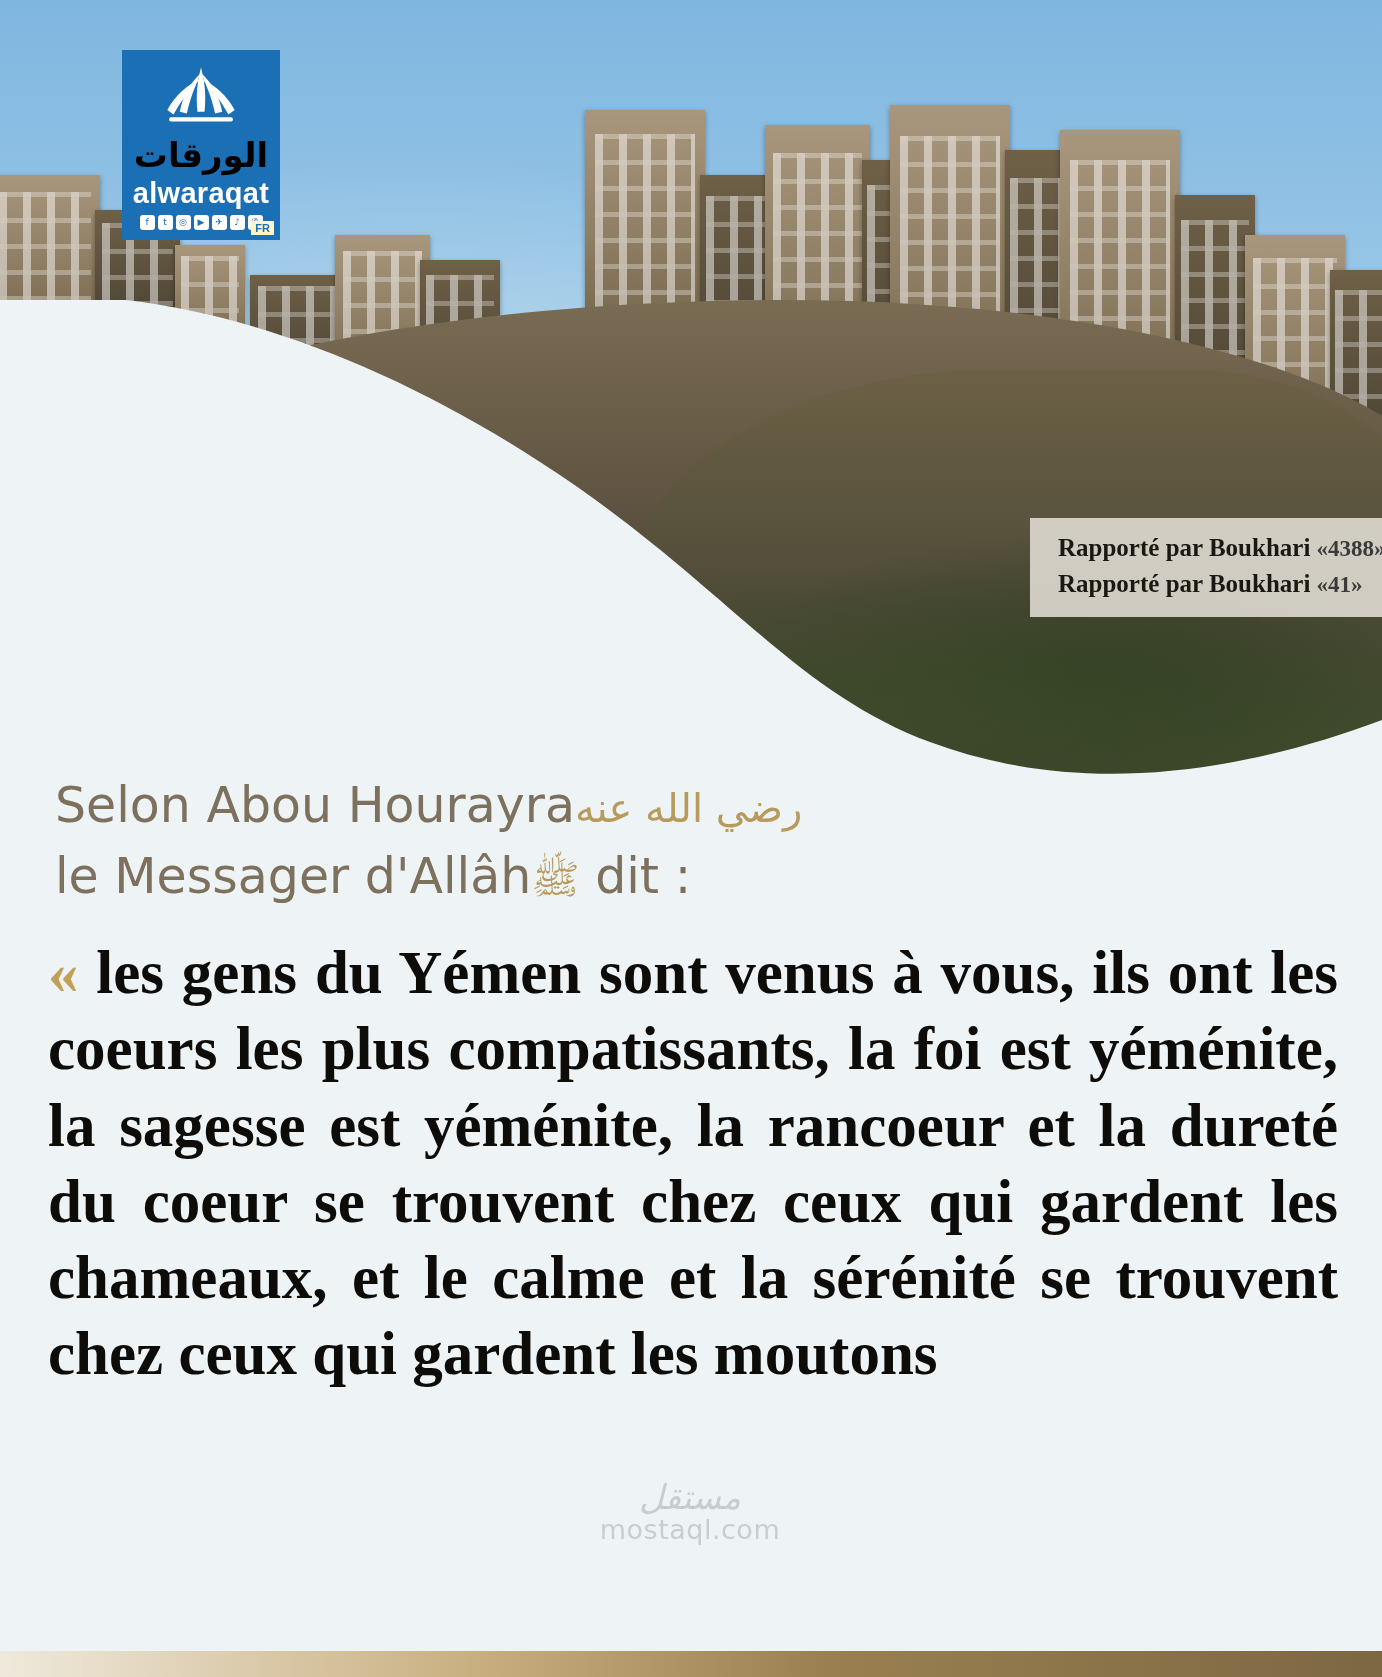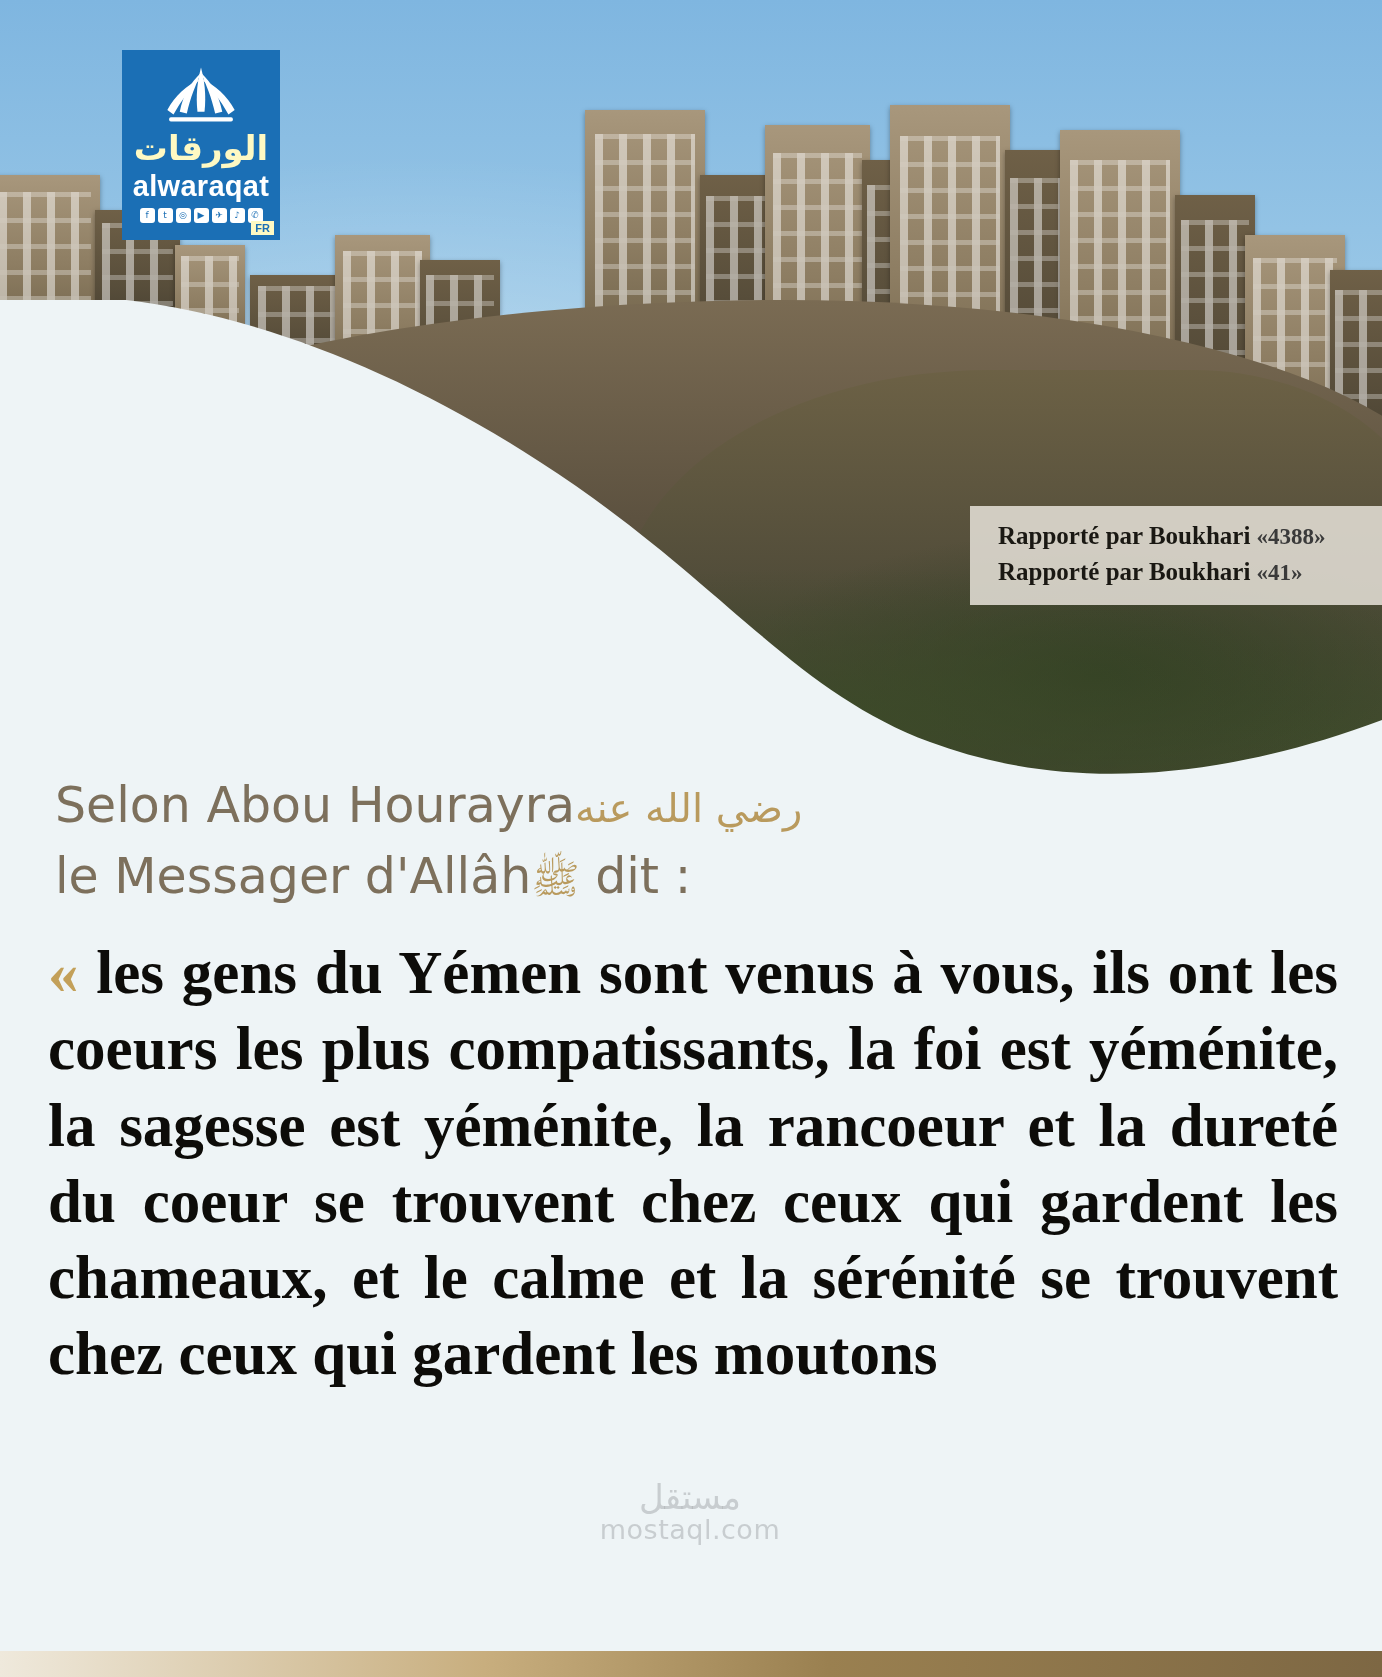--- a/index.html
+++ b/index.html
@@ -112,25 +112,25 @@
     justify-content: flex-start;
     padding-top: 10px;
     box-sizing: border-box;
   }
   .logo-mark {
     width: 92px;
     height: 62px;
     margin-top: 4px;
   }
   .logo-ar {
-    color: #fef9c3;
+    color: #000000;
     font-size: 34px;
     font-weight: bold;
     letter-spacing: 1px;
-    margin-top: 2px;
+    margin-top: 9px;
     font-family: "DejaVu Sans", sans-serif;
   }
   .logo-name {
     color: #fff;
     font-size: 29px;
     font-weight: bold;
     margin-top: 2px;
     letter-spacing: .3px;
   }
   .logo-social {
@@ -188,22 +188,22 @@
     font-weight: bold;
     color: #100e09;
     line-height: 1.35;
     width: 300px;
   }
 
   
   .source-box {
     position: absolute;
     right: 0;
-    top: 506px;
-    width: 412px;
+    top: 518px;
+    width: 352px;
     padding: 12px 18px 14px 28px;
     background: rgba(226,222,213,.88);
     box-sizing: border-box;
     font-family: "Liberation Serif", serif;
     margin-left: 37px;
   }
   .source-line {
     font-size: 25px;
     color: #1a1813;
     font-weight: bold;
@@ -259,20 +259,21 @@
     text-align: center;
     color: rgba(120,125,128,.32);
     font-size: 27px;
     font-family: "DejaVu Sans", sans-serif;
     letter-spacing: .5px;
   }
   .watermark .wm-ar {
     font-size: 34px;
     display: block;
     line-height: 1;
+    font-style: italic;
   }
 
   
   .bottom-bar {
     position: absolute;
     left: 0;
     bottom: 0;
     width: 1382px;
     height: 26px;
     background: linear-gradient(90deg, #efe9dc 0%, #c8ae7e 35%, #9a8050 60%, #7d6743 100%);

